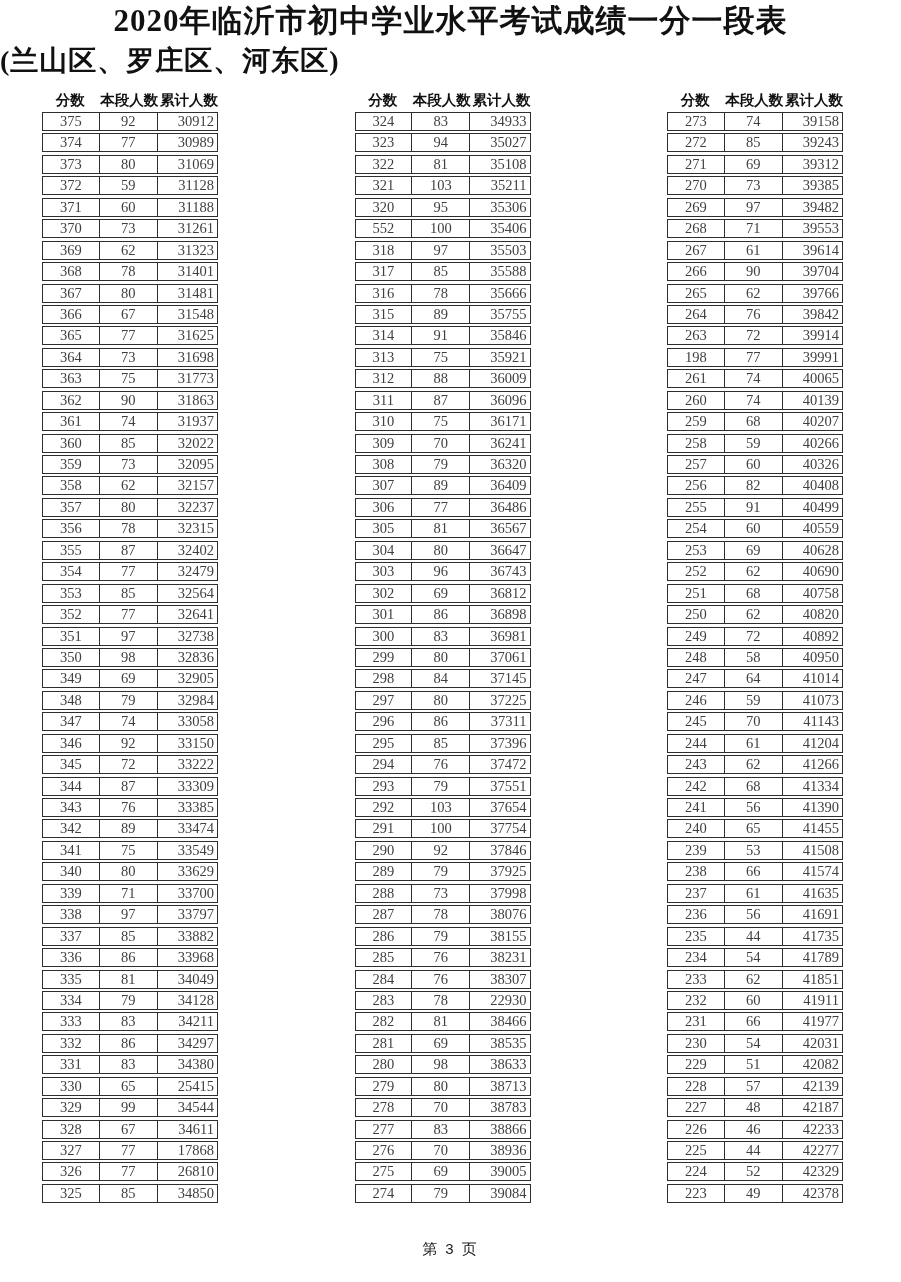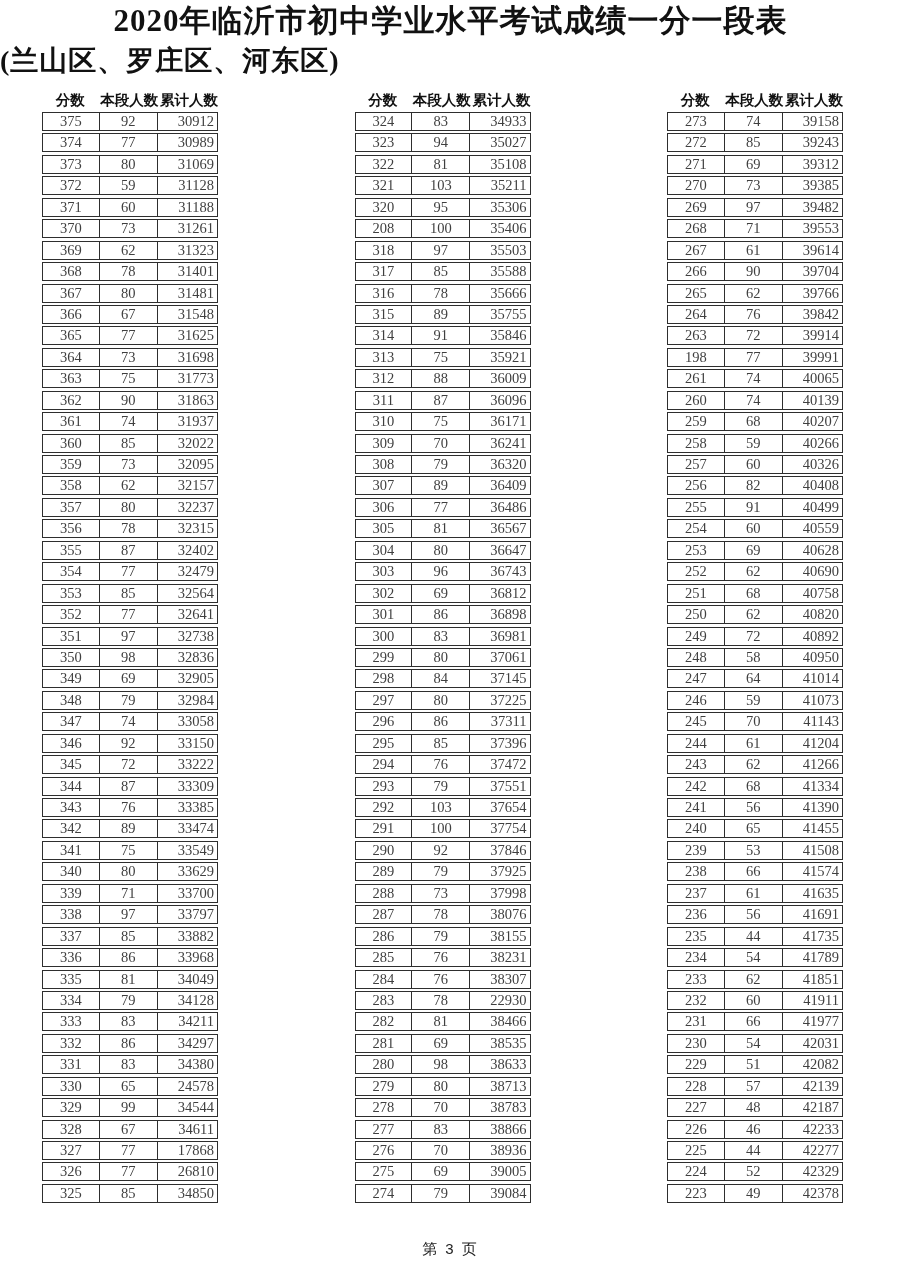--- a/index.html
+++ b/index.html
@@ -312,21 +312,21 @@
           <div class="cell c2">34297</div>
         </div>
         <div class="trow">
           <div class="cell c0">331</div>
           <div class="cell c1">83</div>
           <div class="cell c2">34380</div>
         </div>
         <div class="trow">
           <div class="cell c0">330</div>
           <div class="cell c1">65</div>
-          <div class="cell c2">24578</div>
+          <div class="cell c2">25415</div>
         </div>
         <div class="trow">
           <div class="cell c0">329</div>
           <div class="cell c1">99</div>
           <div class="cell c2">34544</div>
         </div>
         <div class="trow">
           <div class="cell c0">328</div>
           <div class="cell c1">67</div>
           <div class="cell c2">34611</div>
@@ -374,21 +374,21 @@
           <div class="cell c0">321</div>
           <div class="cell c1">103</div>
           <div class="cell c2">35211</div>
         </div>
         <div class="trow">
           <div class="cell c0">320</div>
           <div class="cell c1">95</div>
           <div class="cell c2">35306</div>
         </div>
         <div class="trow">
-          <div class="cell c0">208</div>
+          <div class="cell c0">552</div>
           <div class="cell c1">100</div>
           <div class="cell c2">35406</div>
         </div>
         <div class="trow">
           <div class="cell c0">318</div>
           <div class="cell c1">97</div>
           <div class="cell c2">35503</div>
         </div>
         <div class="trow">
           <div class="cell c0">317</div>

